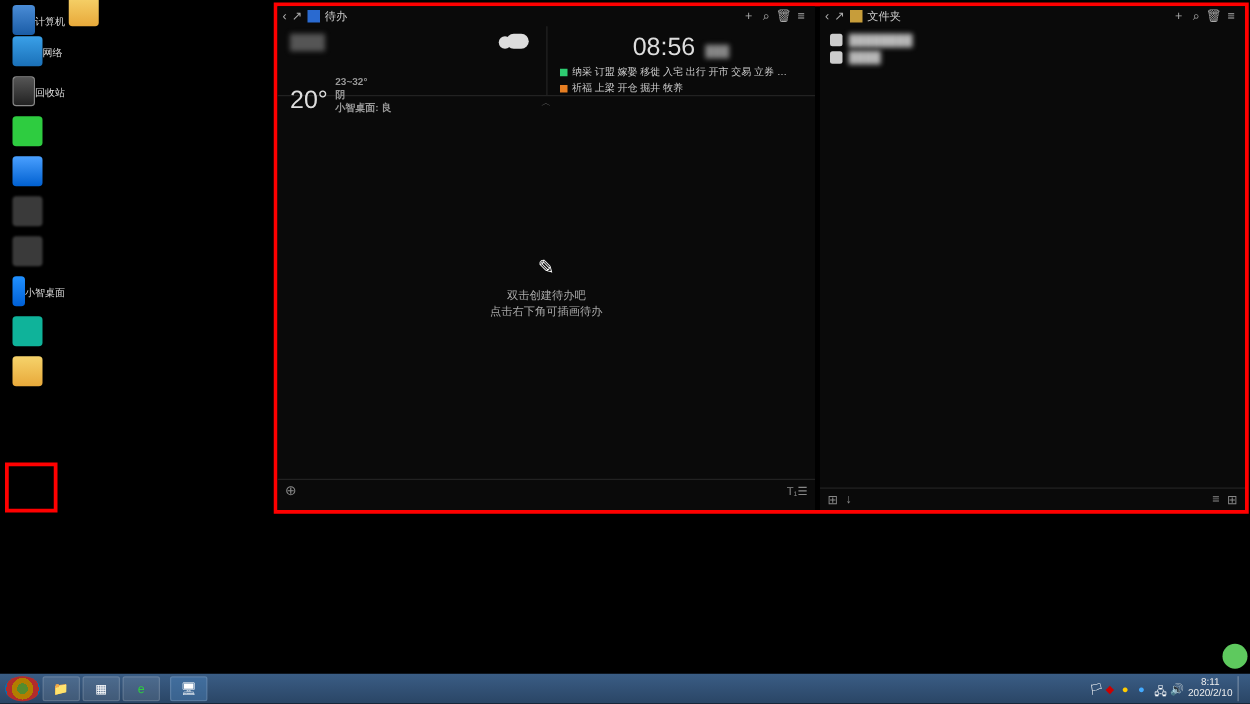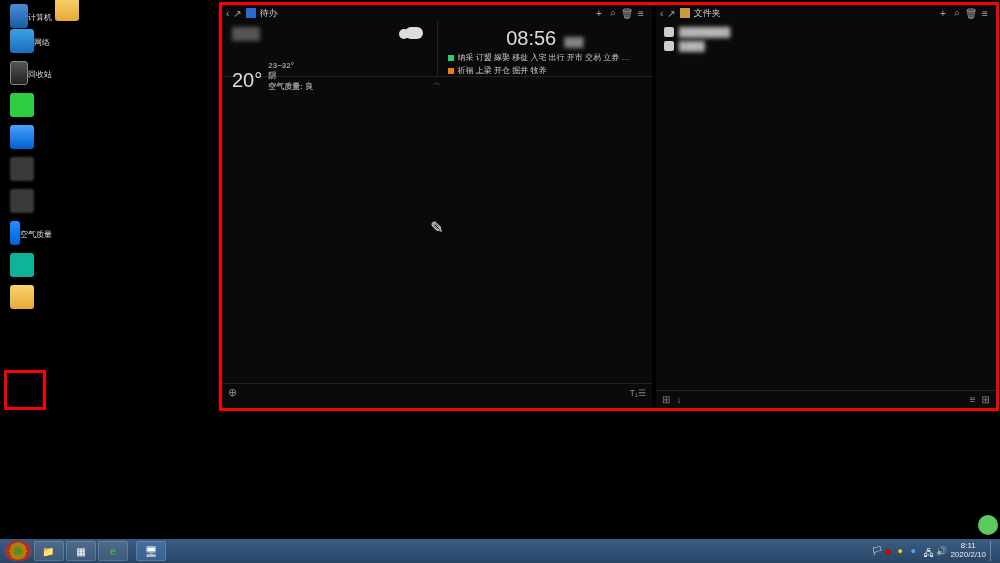--- a/index.html
+++ b/index.html
@@ -233,21 +233,21 @@
   <div class="desktop-icon">
     <div class="ico icon-blurred"></div>
     <div class="lbl"></div>
   </div>
   <div class="desktop-icon">
     <div class="ico icon-blurred"></div>
     <div class="lbl"></div>
   </div>
   <div class="desktop-icon" style="position:relative;">
     <div class="ico icon-xiaozhidesktop"></div>
-    <div class="lbl">空气质量</div>
+    <div class="lbl">小智桌面</div>
   </div>
   <div class="desktop-icon">
     <div class="ico icon-teal"></div>
     <div class="lbl"></div>
   </div>
   <div class="desktop-icon">
     <div class="ico icon-folder"></div>
     <div class="lbl"></div>
   </div>
 </div>
@@ -269,21 +269,21 @@
   </div>
   <div class="widgets">
     <div class="widget">
       <span class="blur-img"></span>
       <div class="cloud"></div>
       <div style="display:flex;align-items:flex-end;gap:6px;margin-top:18px;">
         <span class="bigtemp">20°</span>
         <div>
           <div class="smalltxt">23~32°</div>
           <div class="smalltxt">阴</div>
-          <div class="smalltxt">空气质量: 良</div>
+          <div class="smalltxt">小智桌面: 良</div>
         </div>
       </div>
     </div>
     <div class="widget">
       <div class="time-row">
         <span class="bigtime">08:56</span>
         <span class="blur-txt">███</span>
       </div>
       <div class="event-line">
           <span class="dot dot-g"></span>
@@ -291,20 +291,24 @@
         </div>
       <div class="event-line">
           <span class="dot dot-o"></span>
           <span>祈福 上梁 开仓 掘井 牧养</span>
         </div>
     </div>
   </div>
   <div class="todo-body">
     <span class="chev-up">︿</span>
     <div class="empty-ico">✎</div>
+    <div class="hint">
+      <div>双击创建待办吧</div>
+      <div>点击右下角可插画待办</div>
+    </div>
   </div>
   <div class="todo-footer">
     <span class="add">⊕</span>
     <span class="spacer"></span>
     <span class="fbtn">T₁</span>
     <span class="fbtn">☰</span>
   </div>
 </div>
 
 <div class="panel panel-folder">

